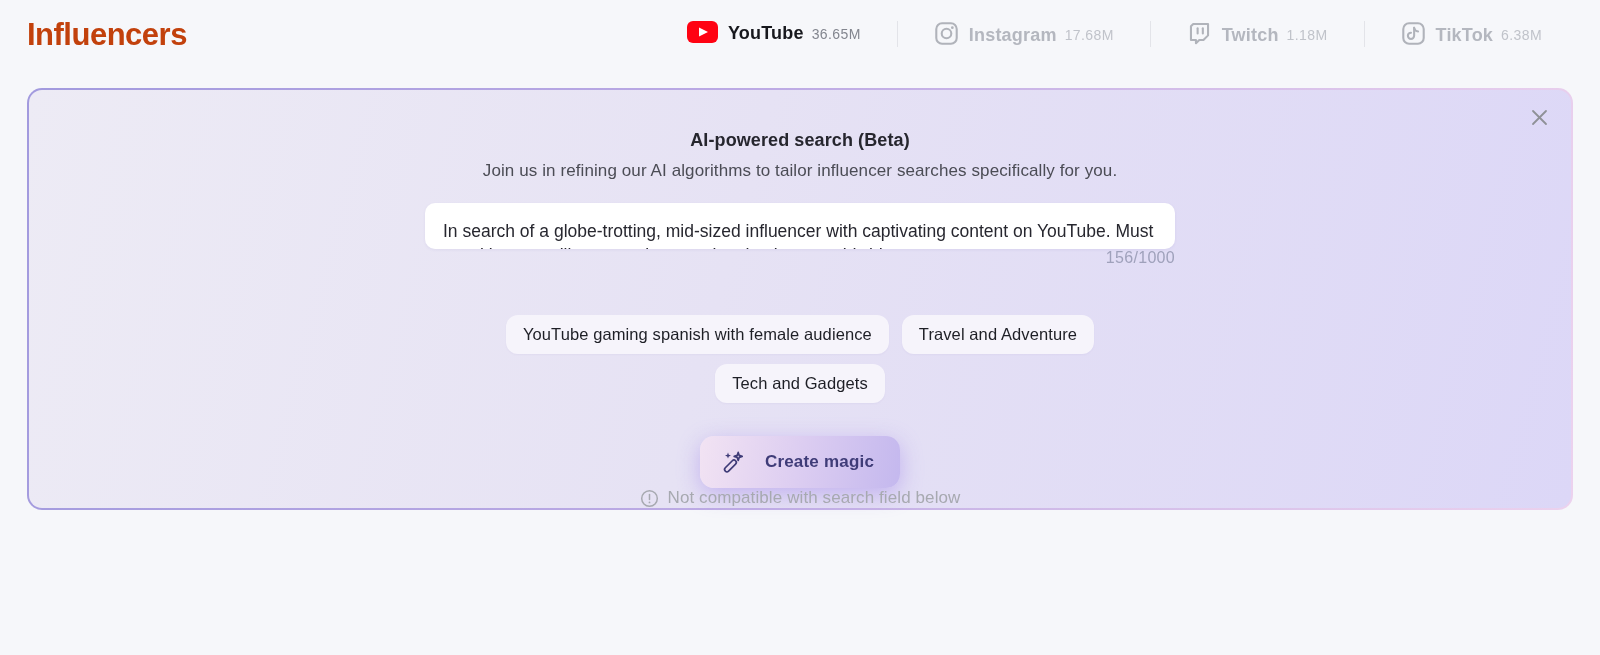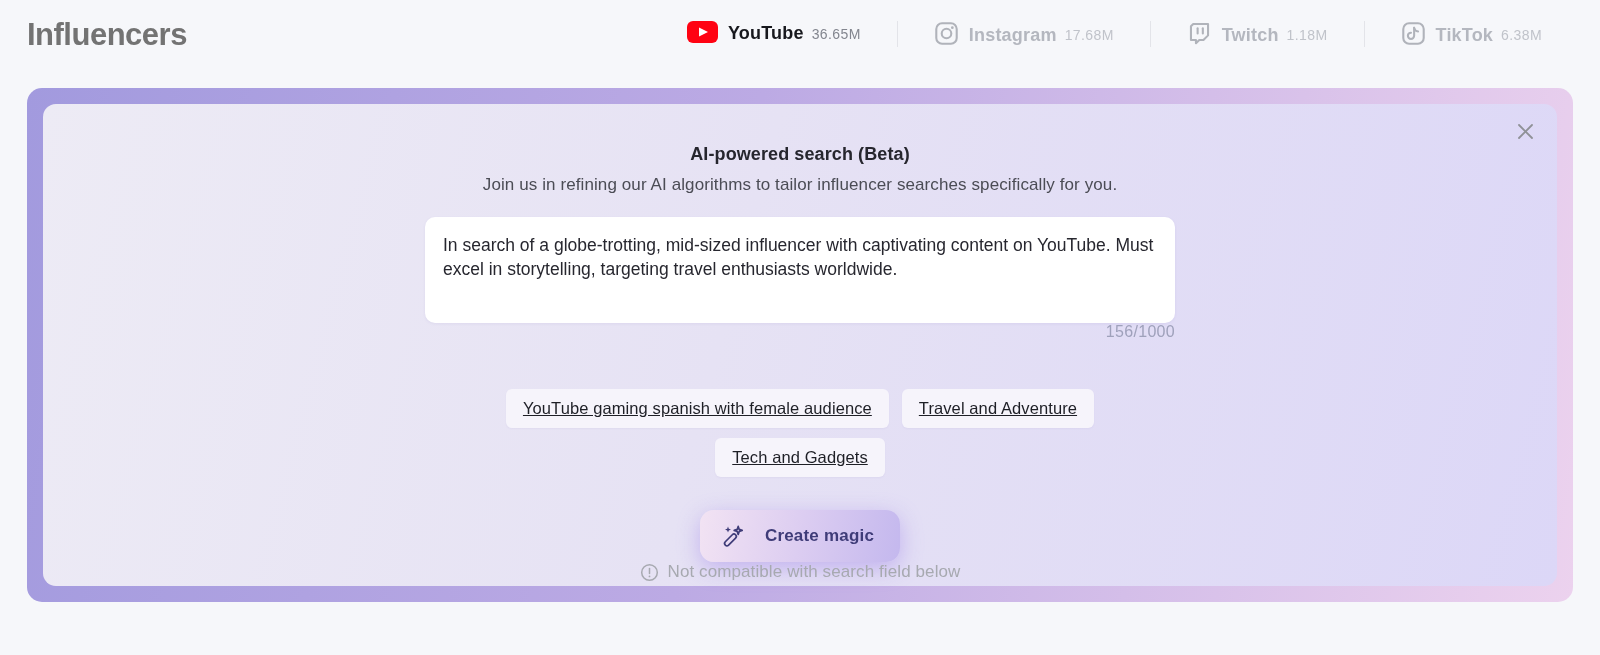--- a/index.html
+++ b/index.html
@@ -10,42 +10,42 @@
     color:#212227;
     overflow:hidden;
   }
 
   
   .header {
     display:flex; align-items:center; justify-content:space-between;
     height:70px; padding:0 58px 0 27px;
   }
   .page-title {
-    font-size:31px; font-weight:800; letter-spacing:-0.5px; color:#737373;
+    font-size:31px; font-weight:800; letter-spacing:-0.5px; color:#c2410c;
   }
   .platform-tabs { display:flex; align-items:flex-start; gap:36px; }
   .platform-tab {
     display:flex; align-items:center; gap:10px; cursor:pointer; background:none; border:none;
     font-family:inherit;
   }
   .platform-tab .p-name { font-size:18px; font-weight:700; letter-spacing:0.2px; }
   .platform-tab .p-count { font-size:14px; font-weight:500; letter-spacing:0.4px; margin-left:-2px; }
   .platform-tab.active .p-name { color:#17181d; }
   .platform-tab.active .p-count { color:#83868f; }
   .platform-tab.inactive .p-name { color:#b4b7bf; }
   .platform-tab.inactive .p-count { color:#c0c3ca; }
   .tab-divider { width:1px; height:26px; background:#e3e4e9; }
 
   
   .ai-panel-border {
     margin:18px 27px 0 27px;
     border-radius:15px;
-    padding:16px;
+    padding:2px;
     background:linear-gradient(100deg,#a29ade 0%,#bcaae4 45%,#ecd2ee 100%);
-    height:514px;
+    height:422px;
   }
   .ai-panel {
     position:relative;
     border-radius:13px;
     height:100%;
     background:linear-gradient(105deg,#edebf5 0%,#e6e2f4 45%,#dcd7f7 100%);
     display:flex; flex-direction:column; align-items:center;
     padding-top:40px;
   }
   .close-btn {
@@ -70,25 +70,24 @@
     width:750px; text-align:right;
     font-size:16px; color:#9fa1bb; letter-spacing:0.3px;
   }
 
   .chips {
     margin-top:48px; max-width:640px;
     display:flex; flex-wrap:wrap; justify-content:center; gap:10px 13px;
   }
   .chip {
     background:#f6f4fb; color:#1e1f26;
-    border:none; border-radius:6px; cursor:pointer;
+    border:none; border-radius:12px; cursor:pointer;
     padding:10px 17px; font-family:inherit;
     font-size:16.5px; font-weight:500; letter-spacing:0.1px;
     box-shadow:0 1px 2px rgba(90,80,160,0.05);
-    text-decoration:underline;
   }
 
   .magic-btn {
     margin-top:33px;
     display:flex; align-items:center; gap:19px;
     border:none; cursor:pointer; border-radius:14px;
     padding:13px 26px 13px 20px;
     background:linear-gradient(100deg,#f2e3f3 0%,#dccdf1 50%,#c4b8ee 100%);
     box-shadow:0 6px 22px rgba(150,120,230,0.45);
     font-family:inherit; font-size:17px; font-weight:600; color:#3f3c78;

